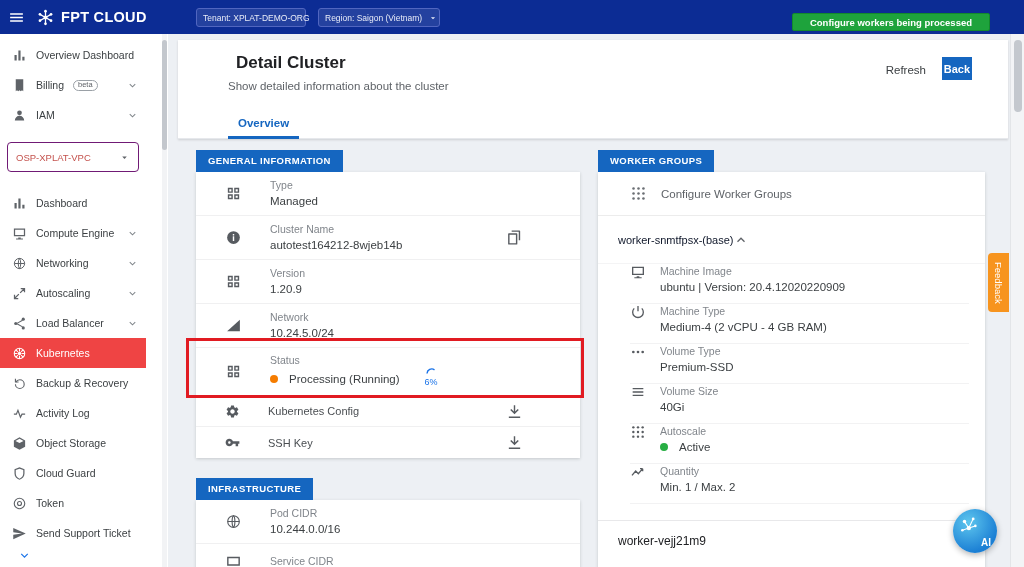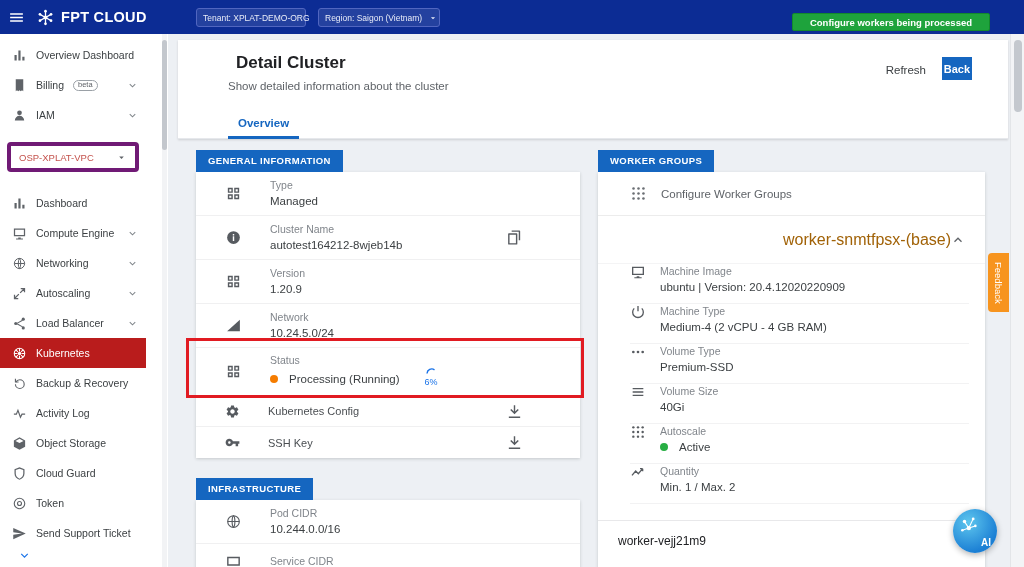--- a/index.html
+++ b/index.html
@@ -18,24 +18,24 @@
 .hsel.region{left:318px;width:122px}
 .hsel .ic{width:10px;height:10px;flex:none}
 .notice-btn{position:absolute;left:792px;top:13px;width:198px;height:18px;background:#1ea33c;border:1px solid #128a2c;border-radius:2px;color:#fff;font-size:9.5px;font-weight:bold;display:flex;align-items:center;justify-content:center;font-family:inherit;cursor:pointer}
 
 
 .rail{position:absolute;left:0;top:34px;width:16px;height:533px;background:#0c2c94}
 .sidebar{position:absolute;left:0;top:34px;width:146px;height:533px;background:#fff;padding-top:6px;z-index:5}
 .side-item{height:30px;display:flex;align-items:center;gap:9px;padding:0 8px 0 12px;font-size:10.5px;color:#3c4043;cursor:pointer;white-space:nowrap}
 .side-item .ic{width:15px;height:15px;color:#5f6368;flex:none}
 .side-item .chev{margin-left:auto;width:11px;height:11px;color:#80868b;flex:none}
-.side-item.active{background:#b91c1c;color:#fff}
+.side-item.active{background:#ef4444;color:#fff}
 .side-item.active .ic{color:#fff}
 .badge{border:1px solid #9aa0a6;color:#5f6368;font-size:7.5px;padding:0 4px;border-radius:8px;height:11px;display:inline-flex;align-items:center;line-height:10px}
-.vpc-select{margin:12px 7px 16px 7px;height:30px;border:4px solid #701a75;border-radius:4px;display:flex;align-items:center;justify-content:space-between;padding:0 8px;font-size:9.5px;color:#c4524d;cursor:pointer}
+.vpc-select{margin:12px 7px 16px 7px;height:30px;border:1px solid #701a75;border-radius:4px;display:flex;align-items:center;justify-content:space-between;padding:0 8px;font-size:9.5px;color:#c4524d;cursor:pointer}
 .vpc-select .ic{width:11px;height:11px;color:#5f6368;flex:none}
 .side-bottom-chev{position:absolute;left:16px;top:582px;width:14px;height:14px;color:#1a73e8;cursor:pointer}
 .sb-scroll{position:absolute;left:162px;top:34px;width:5px;height:533px;background:#f2f3f5}
 .sb-thumb{position:absolute;left:0;top:6px;width:5px;height:110px;background:#c3c7cd;border-radius:3px;cursor:pointer}
 
 
 .main{position:absolute;left:168px;top:34px;width:842px;height:533px;background:#edf0f4}
 .page-head{position:absolute;left:10px;top:6px;width:830px;height:99px;background:#fff;box-shadow:0 1px 2px rgba(60,64,67,.18)}
 .ph-title{padding:13px 0 0 58px;font-size:17px;font-weight:bold;color:#202124}
 .ph-sub{padding:7px 0 0 50px;font-size:11.5px;color:#5f6368}
@@ -64,21 +64,21 @@
 .status-line{display:flex;align-items:center;gap:11px}
 .dot{width:8px;height:8px;border-radius:50%;display:inline-block;flex:none}
 .dot.orange{background:#f57c00}
 .dot.green{background:#27ae43}
 .pct{display:inline-flex;flex-direction:column;align-items:center;margin-left:14px}
 .pct .arc{width:11px;height:6px}
 .pct .t{font-size:9px;color:#1a73e8}
 
 .w-cfg{height:44px;display:flex;align-items:center;gap:14px;padding:0 16px 0 32px;border-bottom:1px solid #ececec;color:#5f6368;font-size:11.5px}
 .w-cfg .ic{width:17px;height:17px;color:#6a6e73;flex:none}
-.w-head{height:48px;display:flex;align-items:center;justify-content:flex-end;padding:0 20px;font-size:16px;color:#a16207;border-bottom:1px solid #f4f4f5;cursor:pointer}
+.w-head{height:48px;display:flex;align-items:center;justify-content:flex-start;padding:0 20px;font-size:11px;color:#0f172a;border-bottom:1px solid #f4f4f5;cursor:pointer}
 .w-head .chev{width:14px;height:14px;color:#5f6368;flex:none}
 .w-row{height:40px;display:flex;align-items:flex-start;margin:0 16px 0 32px;border-bottom:1px solid #f2f2f3}
 .w-row .ic{width:16px;height:16px;color:#575b60;margin-right:14px;flex:none}
 .w-spacer{height:16px}
 .w-foot{height:40px;display:flex;align-items:center;padding:0 20px;border-top:1px solid #e8e8ea;font-size:12px;color:#202124;cursor:pointer}
 
 .red-box{position:absolute;left:18px;top:304px;width:398px;height:60px;border:3px solid #e11b22;z-index:40;pointer-events:none}
 
 .feedback{position:absolute;left:820px;top:219px;width:21px;height:59px;background:#f7941e;border-radius:4px 0 0 4px;color:#fff;display:flex;align-items:center;justify-content:center;cursor:pointer;z-index:20}
 .feedback span{writing-mode:vertical-rl;font-size:9.5px}

